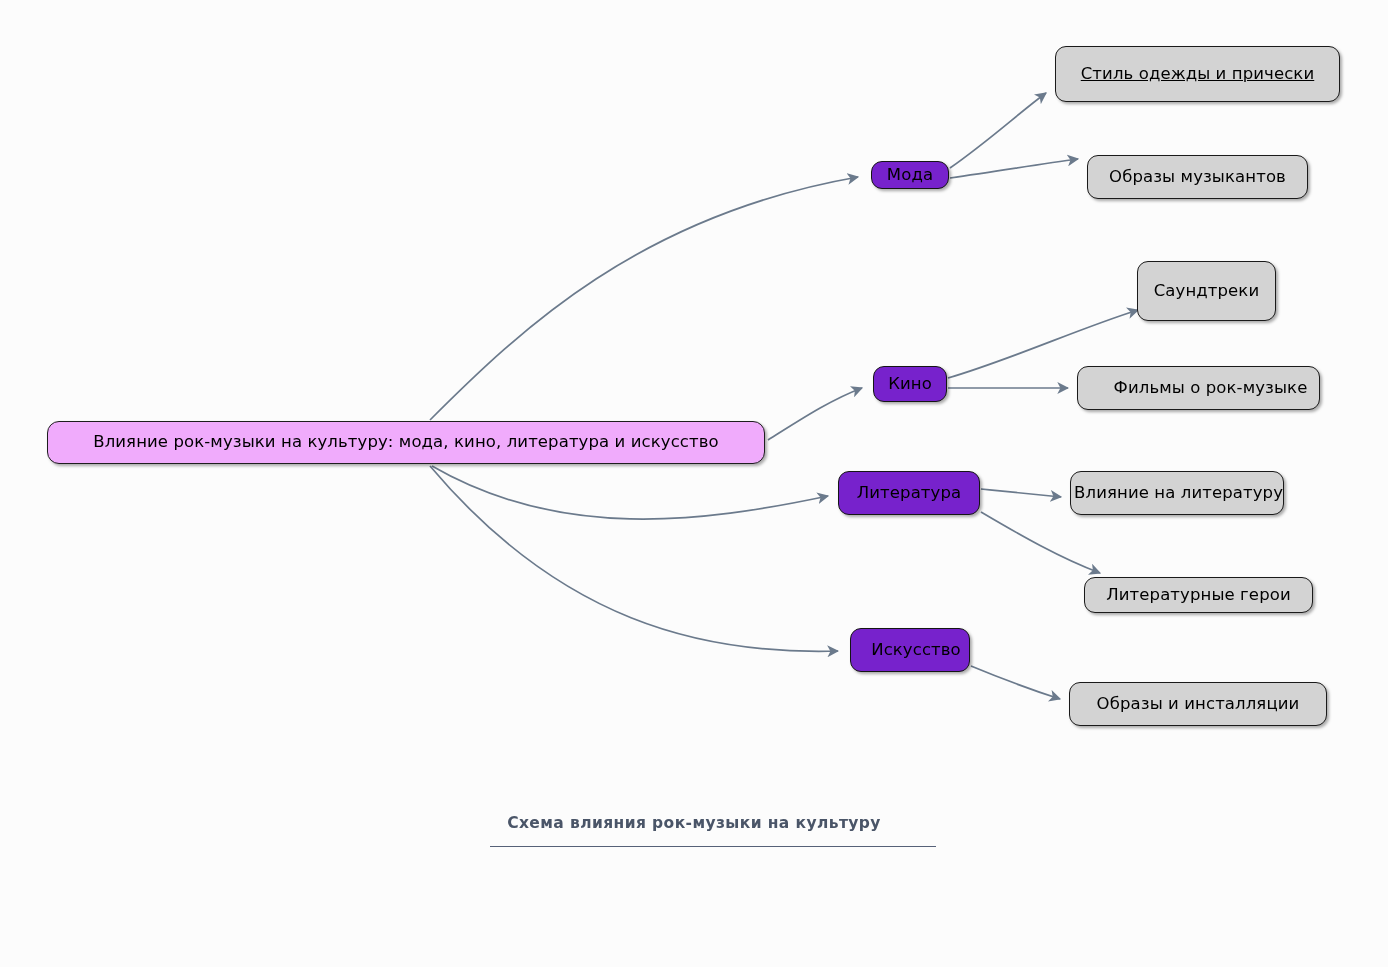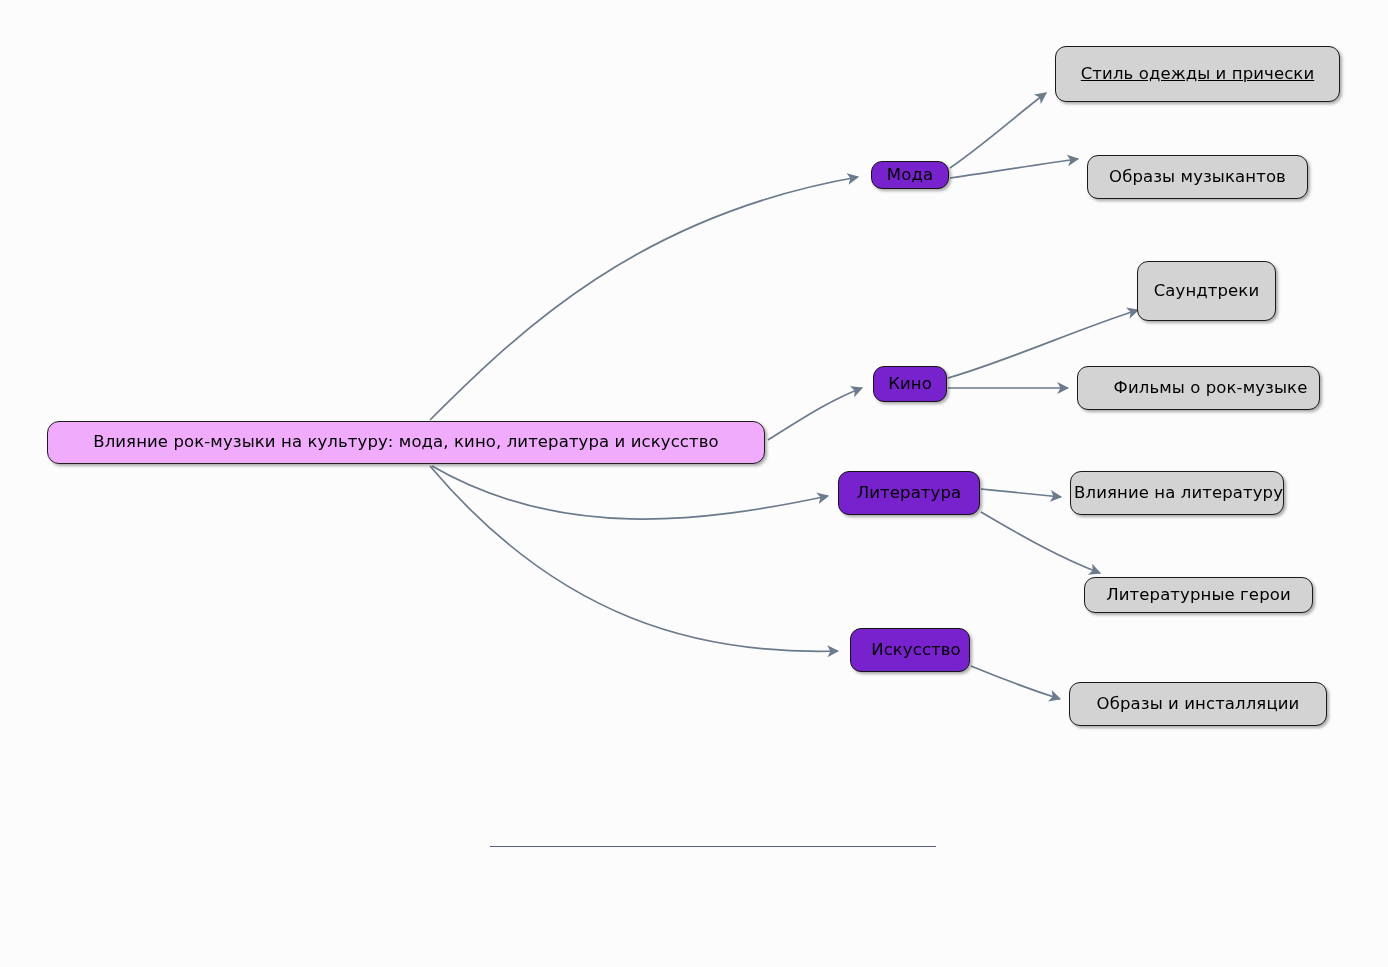--- a/index.html
+++ b/index.html
@@ -134,17 +134,18 @@
         <span>Литературные герои</span>
       </div>
       <div class="node node-branch" style="left: 850px; top: 628px; width: 120px; height: 44px; padding-left: 12px;">
         <span>Искусство</span>
       </div>
       <div class="node node-leaf" style="left: 1069px; top: 682px; width: 258px; height: 44px;">
         <span>Образы и инсталляции</span>
       </div>
     </div>
 
+  <div class="caption" style="left:0; top:814px; width:1388px;">Схема влияния рок-музыки на культуру</div>
 
   <div class="divider" style="left:490px; top:846px; width:446px;"></div>
 
 
 </div>
 
 </body></html>

